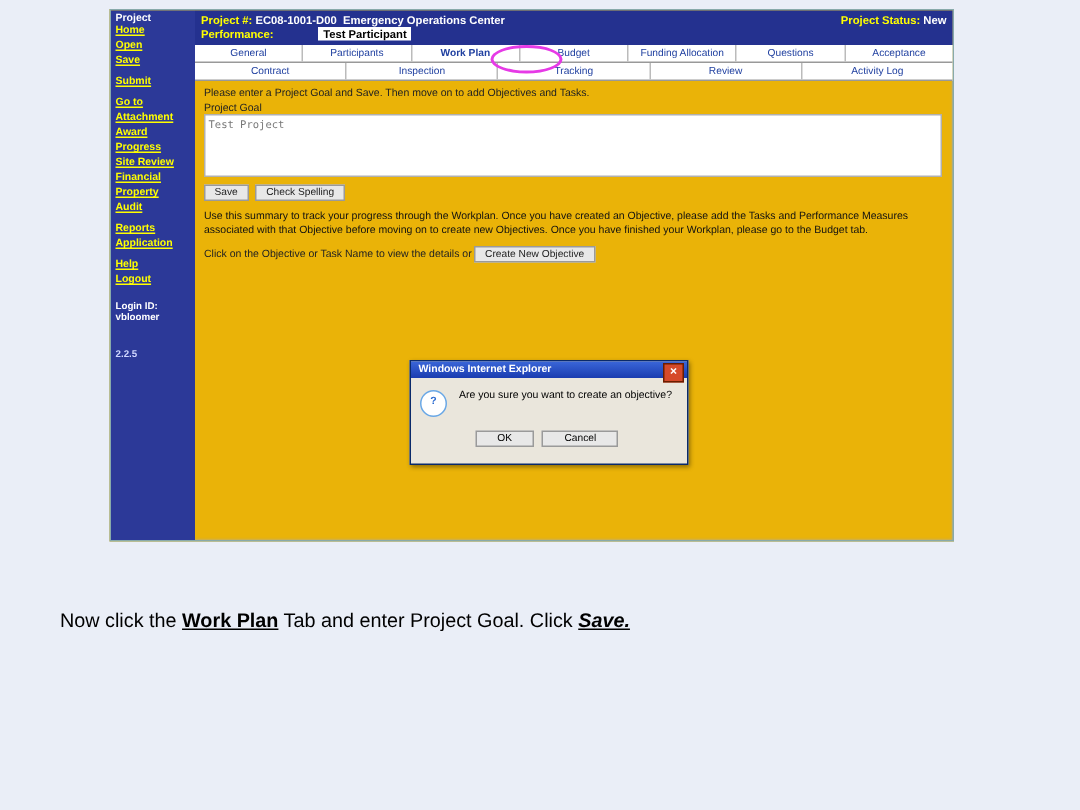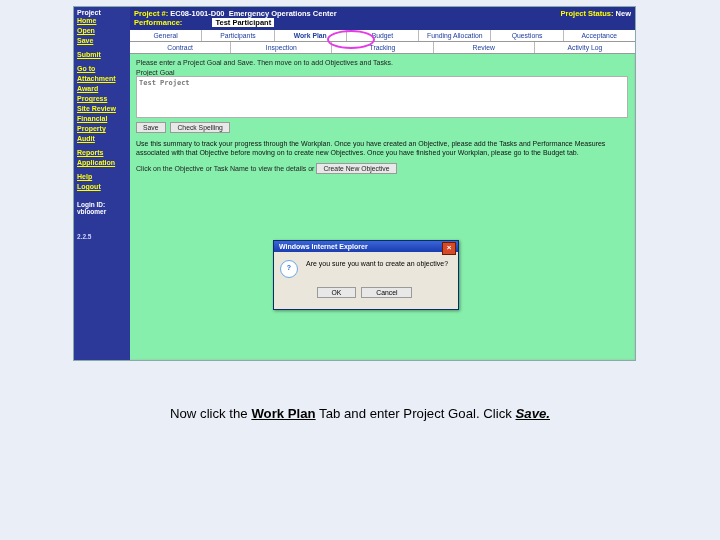--- a/index.html
+++ b/index.html
@@ -1,44 +1,44 @@
 <!DOCTYPE html>
 <html><head>
 <meta charset="utf-8">
 <style>
   html,body{margin:0;padding:0;width:720px;height:540px;background:#eaeef7;font-family:Arial,Helvetica,sans-serif;overflow:hidden;}
-  .app{position:absolute;left:73px;top:6px;width:561px;height:353px;background:#86efac;border:1px solid #8aa;box-shadow:0 0 2px #aaa inset;}
+  .app{position:absolute;left:73px;top:6px;width:561px;height:353px;background:#eab308;border:1px solid #8aa;box-shadow:0 0 2px #aaa inset;}
   .sb{float:left;width:56px;height:100%;background:#2c3998;color:#fff;font-size:7px;font-weight:bold;padding:2px 3px;box-sizing:border-box;}
   .sb a{display:block;color:#ff0;text-decoration:underline;margin:0 0 1px 0;line-height:9px;cursor:pointer;}
   .sb .grp{height:4px;}
   .sb .plain{color:#fff;text-decoration:none;}
   .sb .login{color:#fff;font-size:6.5px;margin-top:10px;text-decoration:none;}
   .main{margin-left:56px;height:100%;}
   .headerbar{background:#24318f;color:#fff;font-size:7.5px;font-weight:bold;padding:2px 4px 3px 4px;}
   .headerbar .pl{color:#ff0;}
   .headerbar .r{float:right;}
   .tabs{display:flex;font-size:6.8px;background:#fff;border-bottom:1px solid #999;}
   .tabs div{flex:1;text-align:center;padding:2px 0;border-right:1px solid #bbb;color:#2040a0;cursor:pointer;}
   .tabs div:last-child{border-right:none;}
   .ring{position:absolute;left:253px;top:23px;width:44px;height:15px;border:2px solid #e63ae6;border-radius:50%;pointer-events:none;}
   .body{font-size:7px;color:#222;padding:3px 6px;}
   .body .hint{margin:2px 0 3px 0;}
-  .ta{width:492px;height:42px;border:1px solid #b0b0b0;background:#fff;font-size:7px;padding:2px;color:#777;box-sizing:border-box;resize:none;font-weight:bold;}
+  .ta{width:492px;height:42px;border:1px solid #b0b0b0;background:#fff;font-size:7px;padding:2px;color:#777;box-sizing:border-box;resize:none;}
   .btn{display:inline-block;border:1px solid #9a9a9a;background:#e8e8e8;font-size:6.8px;padding:1px 6px;margin:3px 3px 3px 0;cursor:pointer;}
   .summary{font-size:7px;color:#111;margin:3px 0;line-height:9px;}
   .dlg{position:absolute;left:273px;top:240px;width:184px;background:#eae6dc;border:1px solid #0a2a6a;font-size:7px;box-shadow:1px 1px 3px rgba(0,0,0,.4);}
   .dlg .tb{background:linear-gradient(#3a66d8,#1a3cb0);color:#fff;padding:2px 5px;font-weight:bold;position:relative;}
   .dlg .tb .x{position:absolute;right:2px;top:1px;width:12px;height:11px;background:#d64a2a;border:1px solid #6b1d00;color:#fff;text-align:center;line-height:10px;font-size:8px;cursor:pointer;}
   .dlg .body2{padding:8px 6px 6px 6px;display:flex;align-items:flex-start;}
   .dlg .q{width:16px;height:16px;border-radius:50%;background:#fff;border:1px solid #6aa8e6;color:#2a6ad0;text-align:center;line-height:14px;font-weight:bold;margin-right:8px;flex:none;}
   .dlg .msg{flex:1;}
   .dlg .btns{text-align:center;padding:0 0 8px 0;}
   .dlg .btns .btn{padding:1px 14px;}
   .caption{position:absolute;left:40px;top:404px;width:640px;font-size:13.2px;color:#000;line-height:20px;}
-  .caption p{margin:0 0 18px 0;text-align:center;}
+  .caption p{margin:0 0 18px 0;}
   .caption .b{font-weight:bold;text-decoration:underline;}
 </style>
 </head>
 <body>
 
 <div class="app">
   <div class="sb">
     <span class="plain">Project</span>
     <a>Home</a>
     <a>Open</a>

